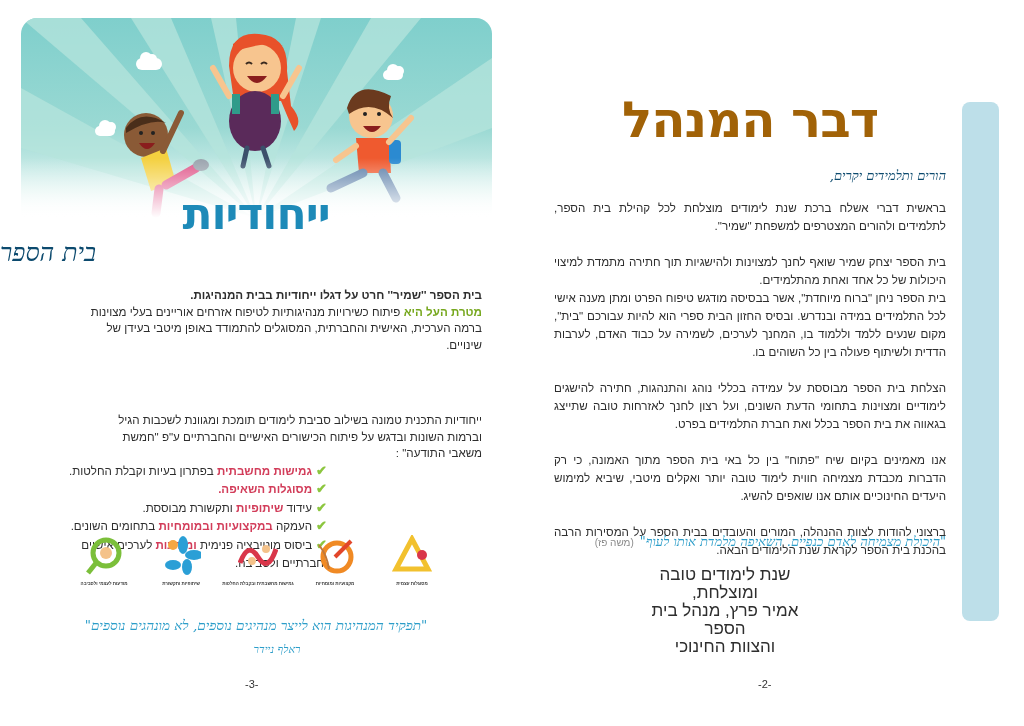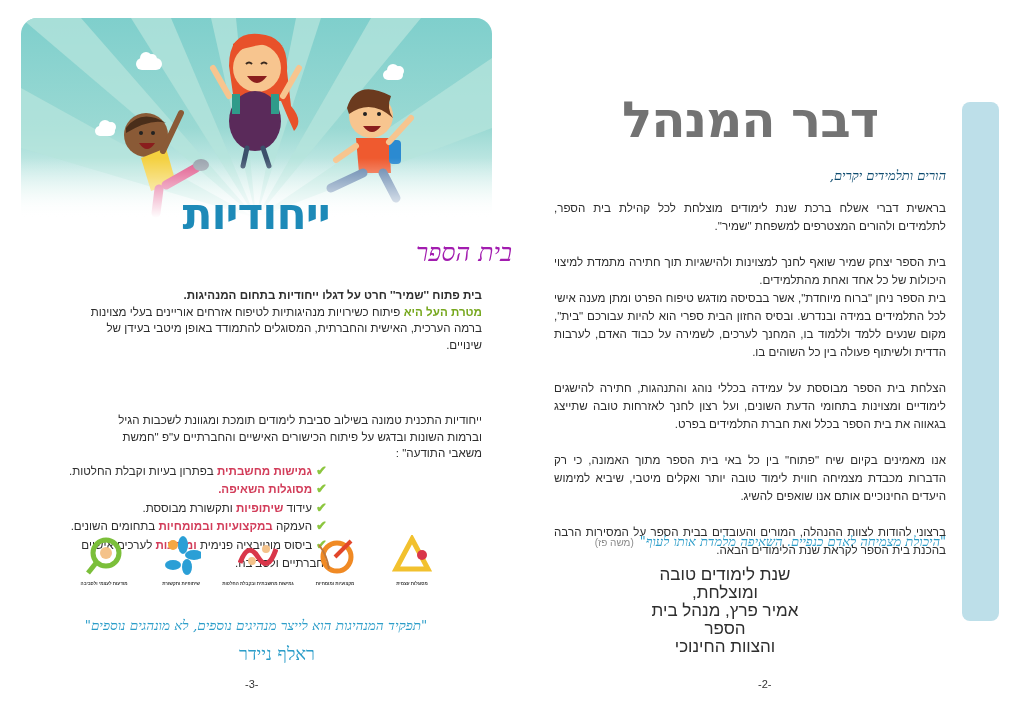--- a/index.html
+++ b/index.html
@@ -22,22 +22,22 @@
     .cloud::before, .cloud::after { content: ""; position: absolute; background: #fff; border-radius: 50%; }
     .cloud::before { width: 12px; height: 12px; left: 4px; top: -6px; }
     .cloud::after { width: 10px; height: 10px; left: 11px; top: -4px; }
 
     .uniq-title {
       position: absolute; left: 0; width: 512px; top: 192px; text-align: center;
       font-family: "DejaVu Sans", sans-serif; font-weight: bold; font-size: 44px;
       color: #1d8ab8; letter-spacing: -1px; line-height: 1;
     }
     .uniq-sub {
-      position: absolute; left: 0; width: 512px; top: 240px; text-align: right;
-      font-family: "DejaVu Serif", serif; font-style: italic; font-size: 25px; color: #a21caf; line-height: 1;
+      position: absolute; left: 0; width: 512px; top: 240px; text-align: left;
+      font-family: "DejaVu Serif", serif; font-style: italic; font-size: 25px; color: #0c4a6e; line-height: 1;
     }
 
     .left-text {
       position: absolute; left: 68px; top: 287px; width: 414px; direction: rtl; text-align: right;
       font-family: "Liberation Sans", sans-serif; font-size: 11.6px; line-height: 16.5px; color: #2e2e2e;
     }
     .left-text .bold { font-weight: bold; }
     .hl-green { color: #77a81f; font-weight: bold; }
     .hl-red { color: #d23d5a; font-weight: bold; }
     .gap { height: 16px; }
@@ -52,30 +52,30 @@
     .logo { width: 68px; display: flex; flex-direction: column; align-items: center; }
     .logo .glyph { width: 40px; height: 40px; position: relative; }
     .logo .cap { font-family: "Liberation Sans", sans-serif; font-size: 4.5px; color: #333; margin-top: 6px; text-align: center; direction: rtl; white-space: nowrap; font-weight: bold; }
 
     .quote-left {
       position: absolute; left: 0; width: 512px; top: 617px; text-align: center; direction: rtl;
       font-family: "DejaVu Serif", serif; font-style: italic; font-size: 13.5px; color: #2b9dc9;
     }
     .quote-left-author {
       position: absolute; left: 0; width: 512px; top: 643px; text-align: center; direction: rtl;
-      font-family: "DejaVu Serif", serif; font-size: 18px; color: #2b9dc9; padding-left: 42px;
+      font-family: "DejaVu Serif", serif; font-style: italic; font-size: 11px; color: #2b9dc9; padding-left: 42px;
     }
     .page-num { position: absolute; top: 678px; font-family: "Liberation Sans", sans-serif; font-size: 11px; color: #333; }
     .page-num-3 { left: 245px; }
     .page-num-2 { left: 758px; }
 
     
     .manager-title {
       position: absolute; left: 540px; width: 420px; top: 95px; text-align: center; direction: rtl;
-      font-family: "DejaVu Sans", sans-serif; font-weight: bold; font-size: 50px; color: #737373; line-height: 1; letter-spacing: -1px;
+      font-family: "DejaVu Sans", sans-serif; font-weight: bold; font-size: 50px; color: #a16207; line-height: 1; letter-spacing: -1px;
     }
     .greeting {
       position: absolute; left: 560px; width: 386px; top: 168px; text-align: right; direction: rtl;
       font-family: "DejaVu Serif", serif; font-style: italic; font-size: 13px; color: #0c4a6e;
     }
     .right-text {
       position: absolute; left: 554px; width: 392px; top: 199px; direction: rtl; text-align: justify;
       font-family: "Liberation Sans", sans-serif; font-size: 11.6px; line-height: 18px; color: #2e2e2e;
       text-align-last: right;
     }
@@ -155,21 +155,21 @@
       <path d="M52 95 L20 110" stroke="#5a7ea8" stroke-width="9" stroke-linecap="round"></path>
       <path d="M72 95 L85 120" stroke="#5a7ea8" stroke-width="9" stroke-linecap="round"></path>
     </svg>
     <div class="fade"></div>
   </div>
 
   <div class="uniq-title">ייחודיות</div>
   <div class="uniq-sub">בית הספר</div>
 
   <div class="left-text">
-    <div class="bold">בית פתוח ''שמיר'' חרט על דגלו ייחודיות בתחום המנהיגות.</div>
+    <div class="bold">בית הספר ''שמיר'' חרט על דגלו ייחודיות בבית המנהיגות.</div>
     <div><span class="hl-green">מטרת העל היא</span><span> פיתוח כשירויות מנהיגותיות לטיפוח אזרחים אוריינים בעלי מצוינות ברמה הערכית, האישית והחברתית, המסוגלים להתמודד באופן מיטבי בעידן של שינויים.</span></div>
     <div class="gap"></div>
     <div style="padding-left:30px;margin-top:43px;">ייחודיות התכנית טמונה בשילוב סביבת לימודים תומכת ומגוונת לשכבות הגיל וברמות השונות ובדגש על פיתוח הכישורים האישיים והחברתיים ע"פ "חמשת משאבי התודעה" :</div>
     <ul class="check-list">
       <li><span class="chk">✔</span><span></span><span class="hl-red">גמישות מחשבתית</span><span> בפתרון בעיות וקבלת החלטות.</span></li>
       <li><span class="chk">✔</span><span></span><span class="hl-red">מסוגלות השאיפה.</span><span></span></li>
       <li><span class="chk">✔</span><span>עידוד </span><span class="hl-red">שיתופיות</span><span> ותקשורת מבוססת.</span></li>
       <li><span class="chk">✔</span><span>העמקה </span><span class="hl-red">במקצועיות ובמומחיות</span><span> בתחומים השונים.</span></li>
       <li><span class="chk">✔</span><span>ביסוס מוטיבציה פנימית </span><span class="hl-red">ומודעות</span><span> לערכים אישיים וחברתיים ולסביבה.</span></li>
     </ul>

